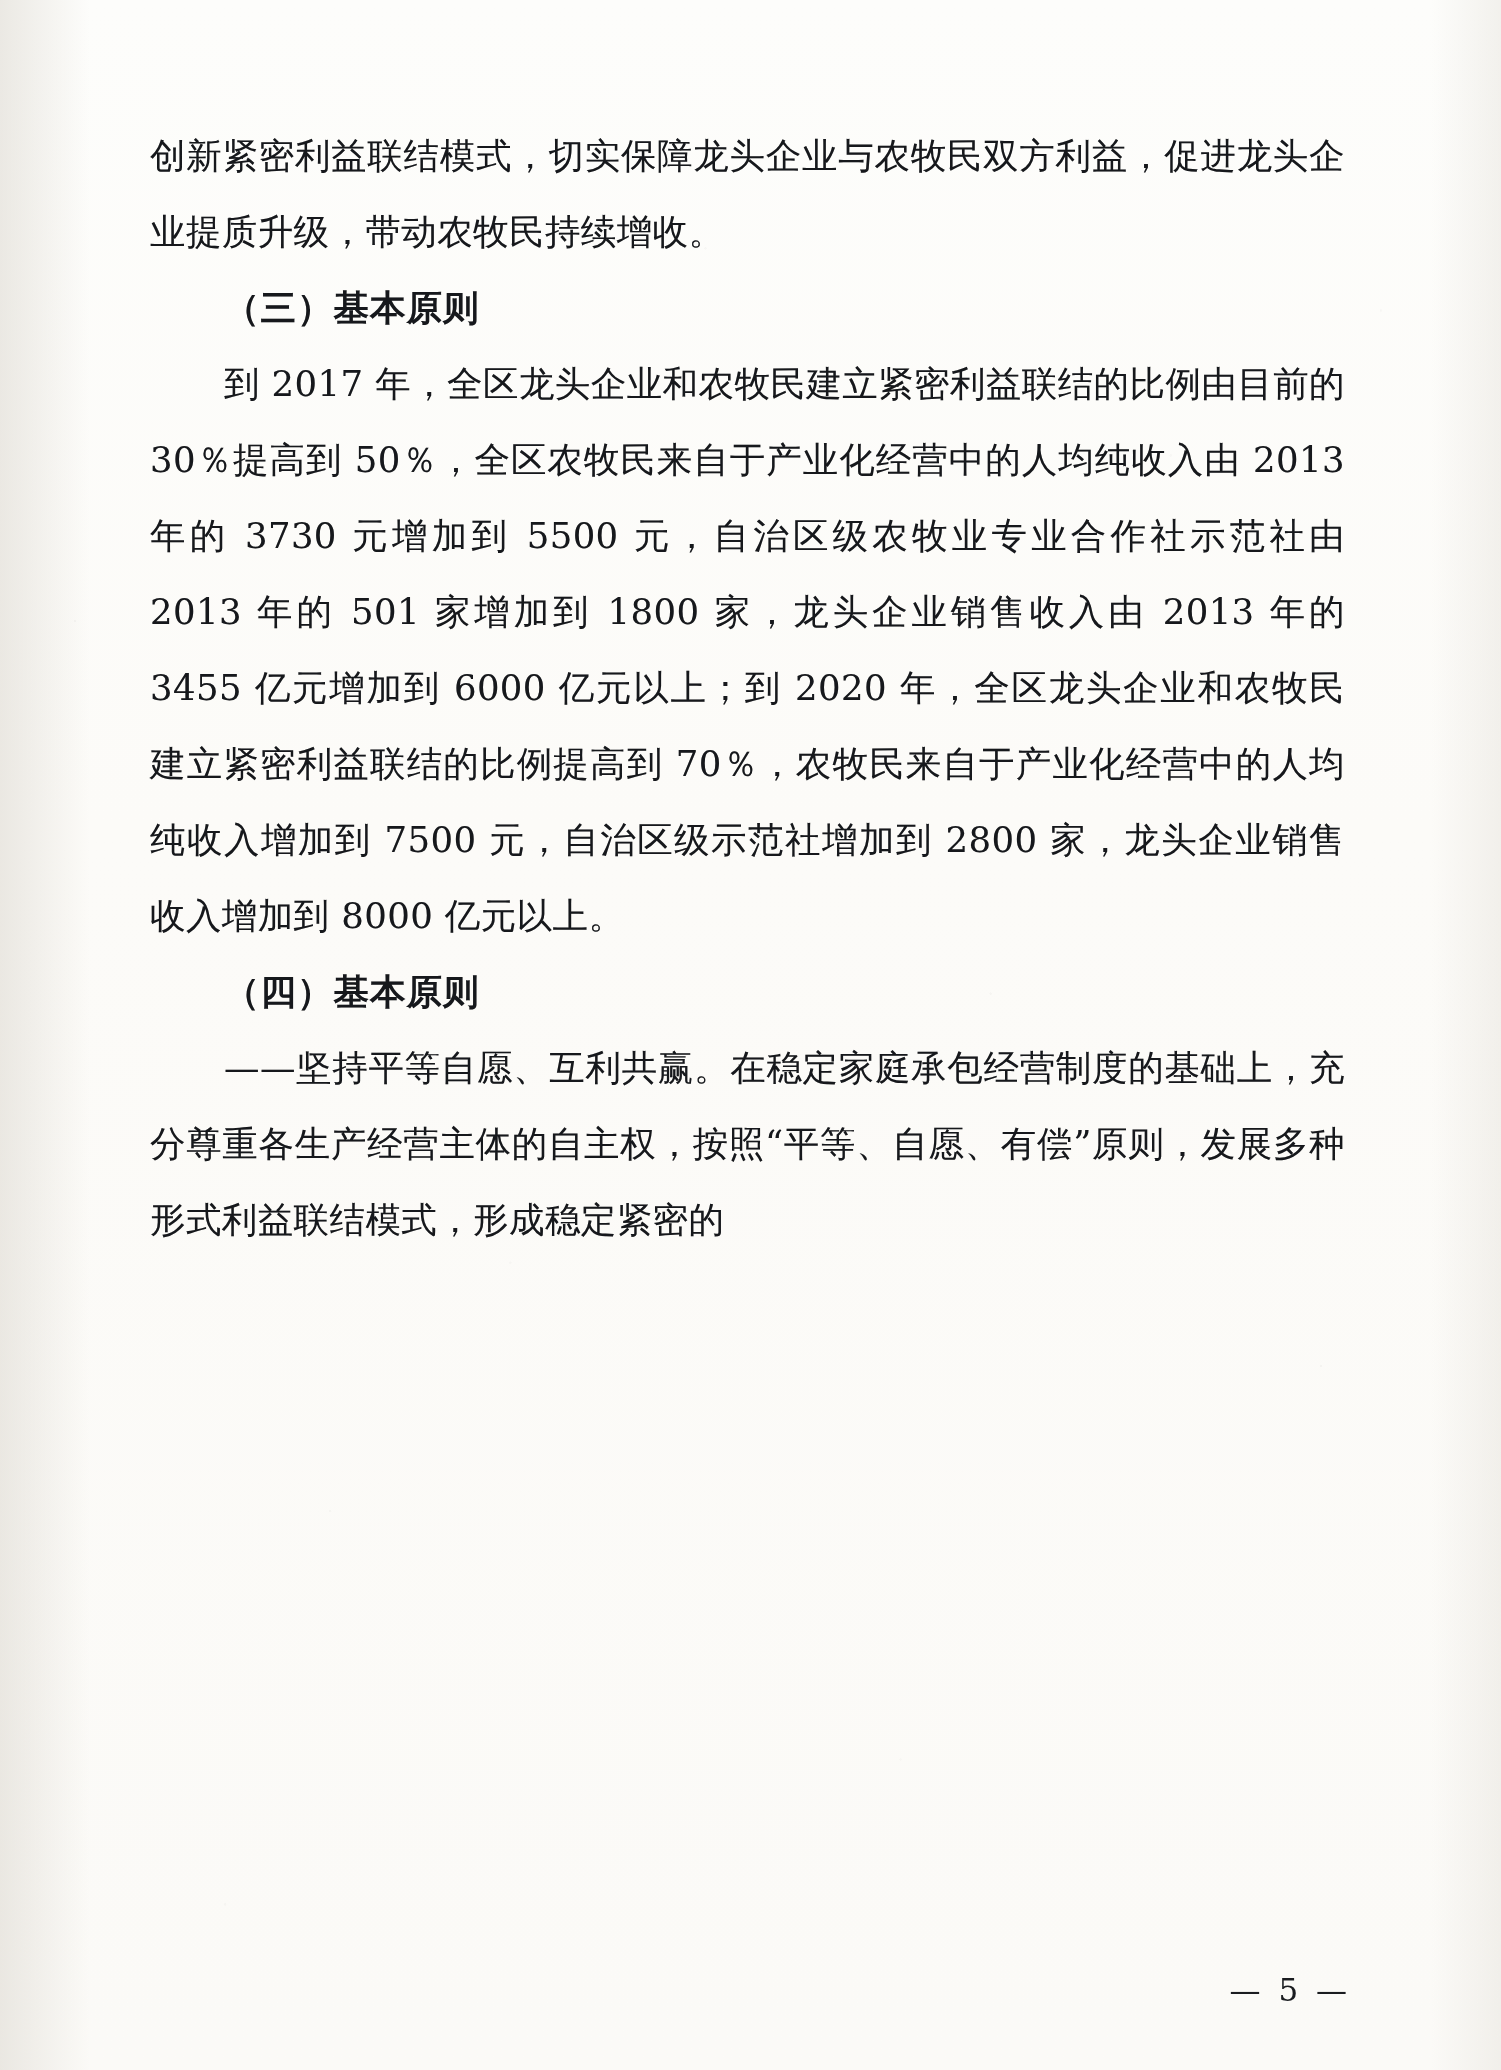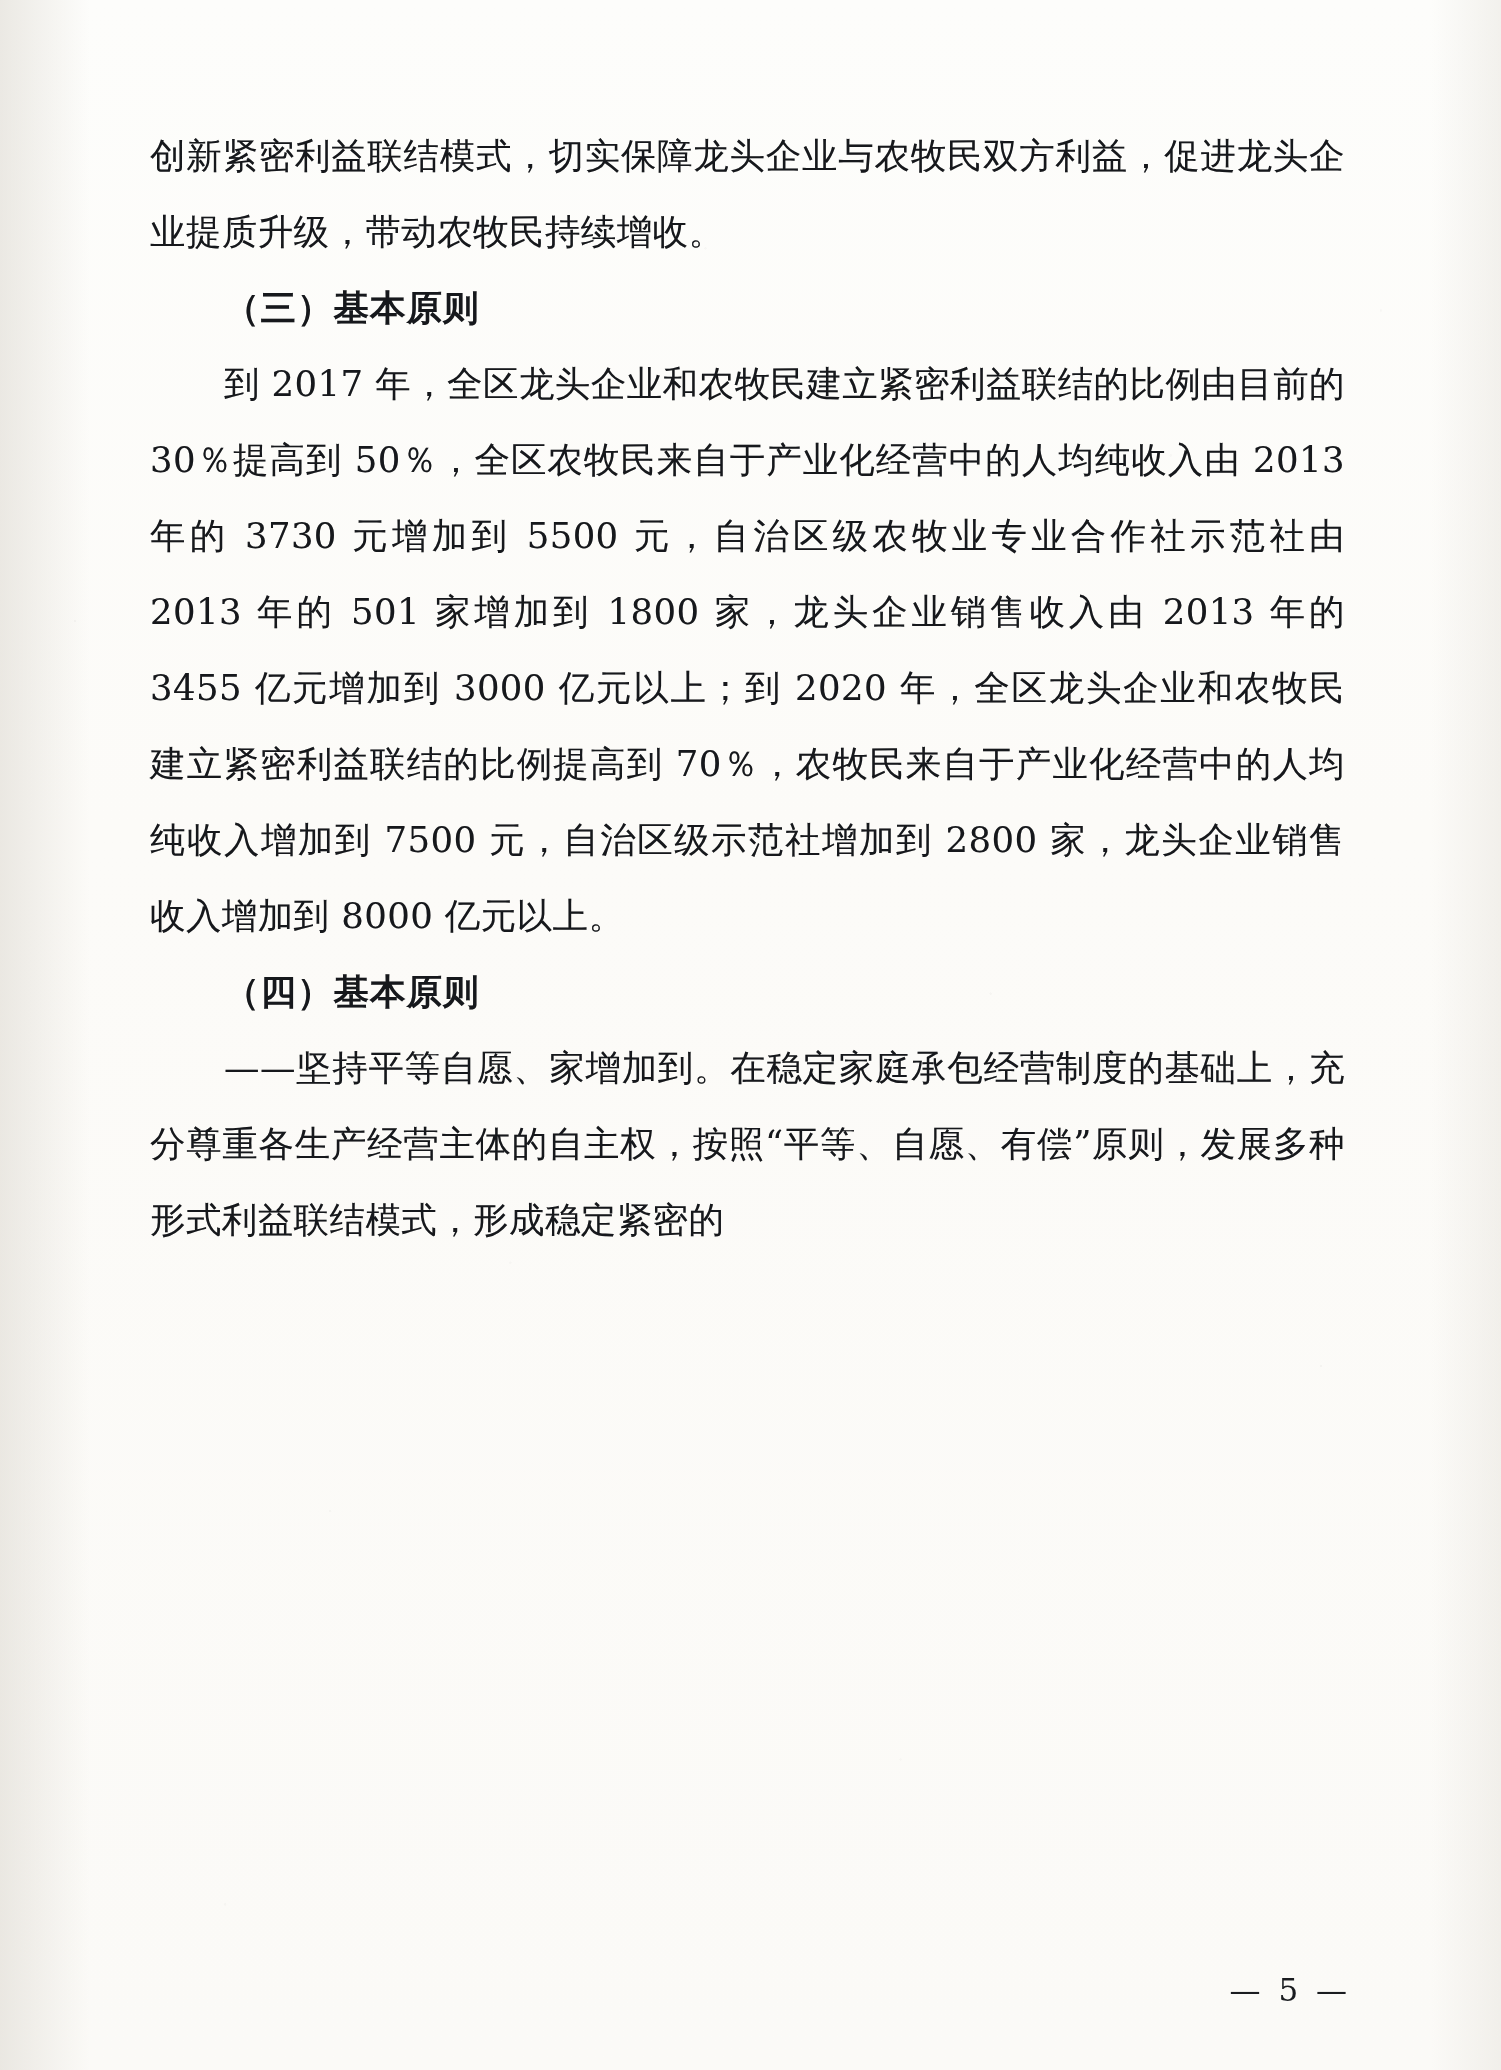--- a/index.html
+++ b/index.html
@@ -101,25 +101,25 @@
 </head>
 <body>
 
 <div class="page">
   <div class="content">
 
     <p class="para">创新紧密利益联结模式，切实保障龙头企业与农牧民双方利益，促进龙头企业提质升级，带动农牧民持续增收。</p>
 
     <p class="para heading">（三）基本原则</p>
 
-    <p class="para indent">到 2017 年，全区龙头企业和农牧民建立紧密利益联结的比例由目前的 30％提高到 50％，全区农牧民来自于产业化经营中的人均纯收入由 2013 年的 3730 元增加到 5500 元，自治区级农牧业专业合作社示范社由 2013 年的 501 家增加到 1800 家，龙头企业销售收入由 2013 年的 3455 亿元增加到 3000 亿元以上；到 2020 年，全区龙头企业和农牧民建立紧密利益联结的比例提高到 70％，农牧民来自于产业化经营中的人均纯收入增加到 7500 元，自治区级示范社增加到 2800 家，龙头企业销售收入增加到 8000 亿元以上。</p>
+    <p class="para indent">到 2017 年，全区龙头企业和农牧民建立紧密利益联结的比例由目前的 30％提高到 50％，全区农牧民来自于产业化经营中的人均纯收入由 2013 年的 3730 元增加到 5500 元，自治区级农牧业专业合作社示范社由 2013 年的 501 家增加到 1800 家，龙头企业销售收入由 2013 年的 3455 亿元增加到 6000 亿元以上；到 2020 年，全区龙头企业和农牧民建立紧密利益联结的比例提高到 70％，农牧民来自于产业化经营中的人均纯收入增加到 7500 元，自治区级示范社增加到 2800 家，龙头企业销售收入增加到 8000 亿元以上。</p>
 
     <p class="para heading">（四）基本原则</p>
 
 
-    <p class="para indent">——坚持平等自愿、家增加到。在稳定家庭承包经营制度的基础上，充分尊重各生产经营主体的自主权，按照“平等、自愿、有偿”原则，发展多种形式利益联结模式，形成稳定紧密的</p>
+    <p class="para indent">——坚持平等自愿、互利共赢。在稳定家庭承包经营制度的基础上，充分尊重各生产经营主体的自主权，按照“平等、自愿、有偿”原则，发展多种形式利益联结模式，形成稳定紧密的</p>
 
   </div>
 
   <div class="page-number">— 5 —</div>
 
   <div class="noise"></div>
 </div>
 
 </body></html>

